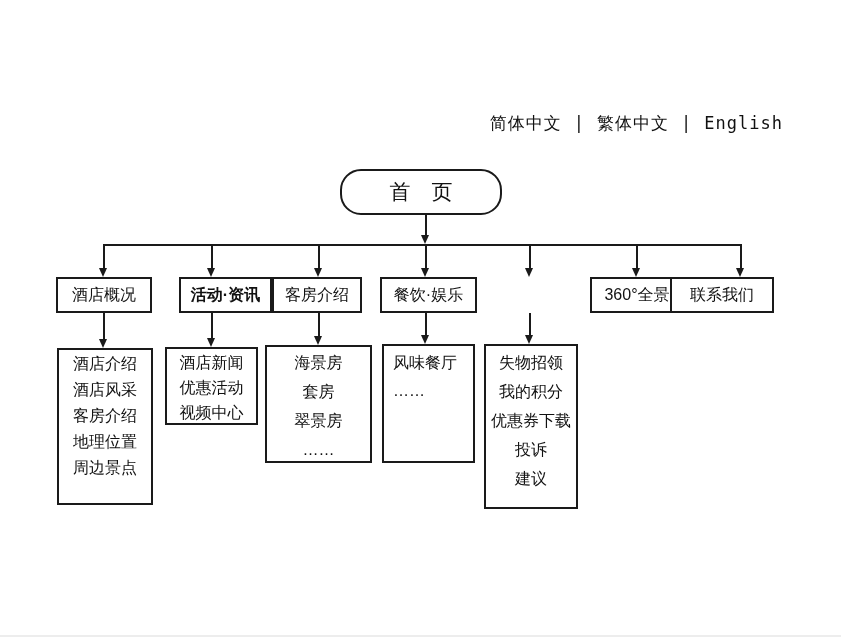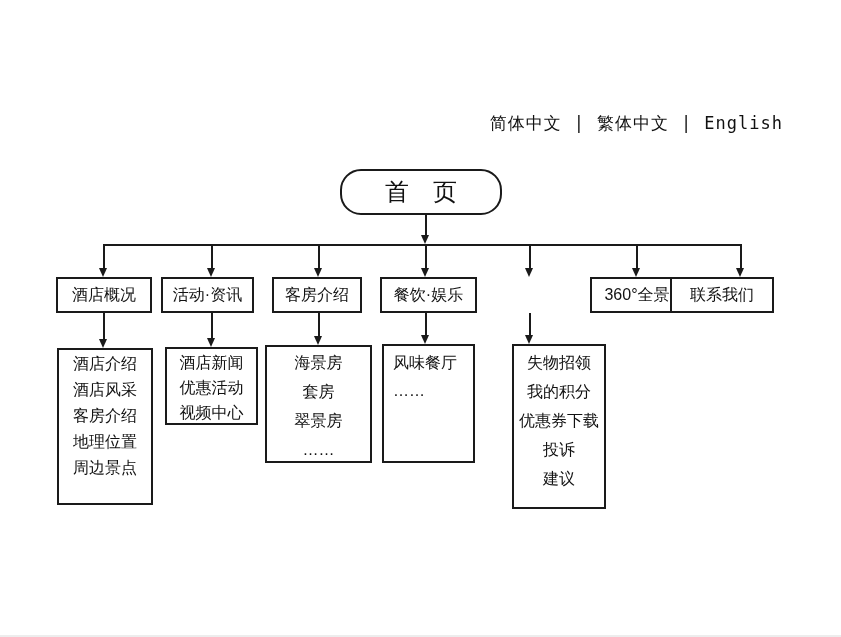--- a/index.html
+++ b/index.html
@@ -44,21 +44,21 @@
     text-align: center;
     font-size: 16px;
     color: var(--text);
     display: flex;
     align-items: center;
     justify-content: center;
     white-space: nowrap;
   }
   .root {
     border-radius: 21px;
-    font-size: 24px;
+    font-size: 21px;
   }
 
   
   .list {
     position: absolute;
     border: 2px solid var(--line);
     background: var(--bg);
     text-align: center;
     font-size: 16px;
     color: var(--text);
@@ -103,21 +103,21 @@
   <div class="v" style="left:425px; top:246px; height:22px;"></div>
   <div class="arr" style="left:421px; top:268px;"></div>
   <div class="v" style="left:529px; top:246px; height:22px;"></div>
   <div class="arr" style="left:525px; top:268px;"></div>
   <div class="v" style="left:636px; top:246px; height:22px;"></div>
   <div class="arr" style="left:632px; top:268px;"></div>
   <div class="v" style="left:740px; top:246px; height:22px;"></div>
   <div class="arr" style="left:736px; top:268px;"></div>
 
   <div class="node" style="left:56px;  top:277px; width:96px; height:36px;">酒店概况</div>
-  <div class="node" style="left:161px; top:277px; width:93px; height:36px;">活动·资讯</div>
+  <div class="node" style="left:179px; top:277px; width:93px; height:36px;font-weight:bold;">活动·资讯</div>
   <div class="node" style="left:272px; top:277px; width:90px; height:36px;">客房介绍</div>
   <div class="node" style="left:380px; top:277px; width:97px; height:36px;">餐饮·娱乐</div>
   <div class="node" style="left:590px; top:277px; width:94px; height:36px;">360°全景</div>
   <div class="node" style="left:670px; top:277px; width:104px; height:36px;">联系我们</div>
 
   <div class="v" style="left:103px; top:313px; height:26px;"></div>
   <div class="arr" style="left:99px;  top:339px;"></div>
   <div class="v" style="left:211px; top:313px; height:25px;"></div>
   <div class="arr" style="left:207px; top:338px;"></div>
   <div class="v" style="left:318px; top:313px; height:23px;"></div>
@@ -146,21 +146,21 @@
     <div class="li">套房</div>
     <div class="li">翠景房</div>
     <div class="li">……</div>
   </div>
 
   <div class="list left" style="left:382px; top:344px; width:93px; height:119px; --lh:28px; padding-top:3px;">
     <div class="li">风味餐厅</div>
     <div class="li">……</div>
   </div>
 
-  <div class="list" style="left:484px; top:344px; width:94px; height:165px; --lh:29px; padding-top:2px;margin-left:28px;">
+  <div class="list" style="left:484px; top:344px; width:94px; height:165px; --lh:29px; padding-top:2px;">
     <div class="li">失物招领</div>
     <div class="li">我的积分</div>
     <div class="li">优惠券下载</div>
     <div class="li">投诉</div>
     <div class="li">建议</div>
   </div>
 
 </div>
 
 </body></html>

